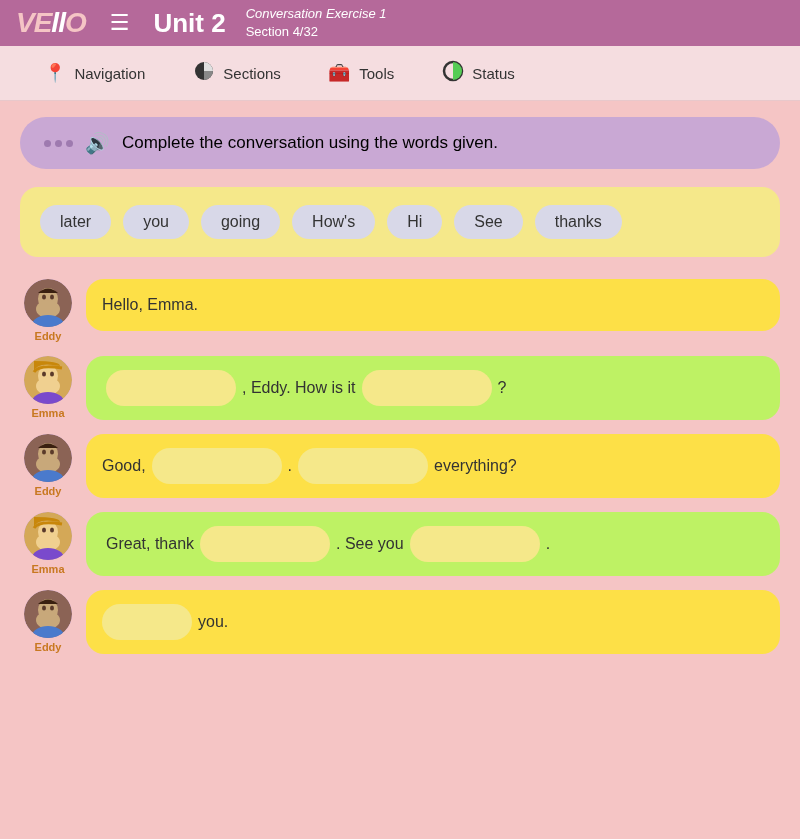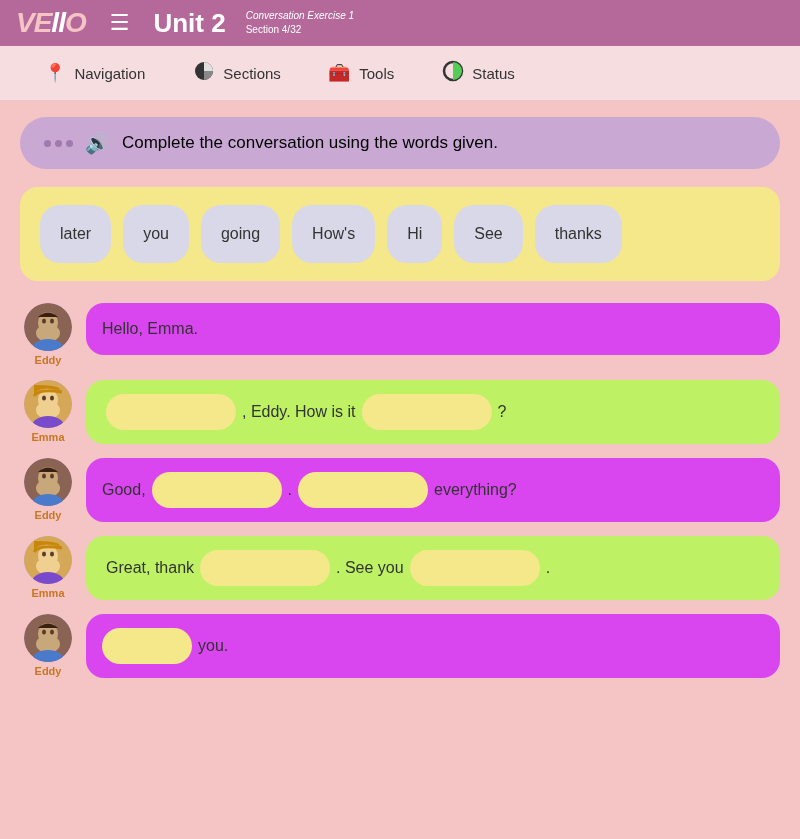--- a/index.html
+++ b/index.html
@@ -35,21 +35,21 @@
       margin-left: 8px;
     }
     .unit-title {
       color: white;
       font-size: 26px;
       font-weight: 700;
       margin-left: 8px;
     }
     .unit-subtitle {
       color: white;
-      font-size: 10px;
+      font-size: 13px;
       line-height: 1.4;
       margin-left: 4px;
     }
     .unit-subtitle div:first-child { font-style: italic; }
 
     
     .navbar {
       background: #f5dde0;
       height: 55px;
       display: flex;
@@ -117,21 +117,21 @@
       border-radius: 18px;
       padding: 18px 20px;
       display: flex;
       flex-wrap: wrap;
       gap: 12px;
       margin-bottom: 22px;
     }
     .word-chip {
       background: #d8d8e8;
       border-radius: 20px;
-      padding: 20px 20px;
+      padding: 8px 20px;
       font-size: 16px;
       font-weight: 500;
       color: #333;
       cursor: pointer;
       border: none;
     }
 
     
     .conversation { display: flex; flex-direction: column; gap: 14px; }
 
@@ -182,21 +182,21 @@
       background: #f5e88a;
       border-radius: 20px;
       height: 36px;
       width: 130px;
       display: inline-block;
     }
     .fill-blank-sm { width: 90px; }
 
     
     .eddy-bubble {
-      background: #d946ef;
+      background: #fde047;
       padding-left: 16px;
     }
 
     
     .emma-bubble {
       background: #bef264;
     }
   </style>
 </head>
 <body>

